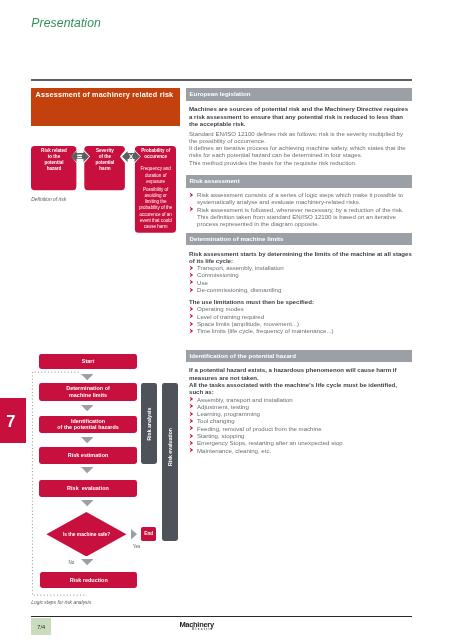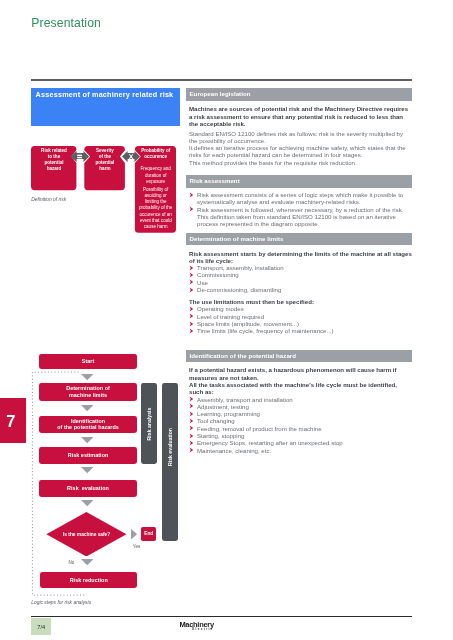--- a/index.html
+++ b/index.html
@@ -2,29 +2,29 @@
 <html><head>
 <meta charset="utf-8">
 <title>Machine safety - Risk assessment</title>
 <style>
   html,body{margin:0;padding:0;}
   body{width:453px;height:640px;background:#ffffff;font-family:"Liberation Sans",sans-serif;position:relative;overflow:hidden;
        -webkit-font-smoothing:antialiased;font-smooth:never;text-rendering:optimizeLegibility;}
   .page{position:absolute;left:0;top:0;width:453px;height:640px;}
 
   
-  .hdr-left{position:absolute;left:31.3px;top:16px;font-size:12.2px;color:#2f9158;letter-spacing:.1px;line-height:14px;}
+  .hdr-left{position:absolute;left:31.3px;top:16px;font-size:12.2px;font-style:italic;color:#2f9158;letter-spacing:.1px;line-height:14px;}
   .hdr-right{position:absolute;left:188.8px;top:18.8px;}
   .hdr-title{font-size:14.1px;font-weight:bold;color:#13100d;letter-spacing:-.25px;line-height:12.5px;}
   .hdr-sub{font-size:10.4px;color:#13100d;line-height:12.3px;margin-top:0px;letter-spacing:-.05px;}
   .top-rule{position:absolute;left:31px;top:79px;width:381px;height:1.6px;background:#5d6166;}
 
   
   .col-left{position:absolute;left:30.8px;top:87.5px;width:149px;}
-  .green-panel{position:absolute;left:0;top:0;width:149px;height:38.8px;background:#3b82f6;}
+  .green-panel{position:absolute;left:0;top:0;width:149px;height:38.8px;background:#c2410c;}
   .green-title{position:absolute;left:4.8px;top:2.2px;width:145px;font-size:7.25px;font-weight:bold;color:#ffffff;letter-spacing:.2px;}
   .formula{position:absolute;left:0;top:58.5px;width:147px;height:88px;}
   .fsvg{position:absolute;left:0;top:0;}
   .fbox{position:absolute;color:#fff;text-align:center;}
   .fbox1{left:0.3px;top:0;width:45.8px;height:44.2px;}
   .fbox2{left:53.8px;top:0;width:40.6px;height:44.2px;}
   .fbox3{left:104.4px;top:0;width:41px;height:86.8px;}
   .fbox3 .fb-b1{padding-top:6.4px;}
   .fbox3 .fb-b2{padding-top:1.5px;}
   .fb-title{font-size:4.55px;font-weight:bold;line-height:6.25px;white-space:pre-line;padding-top:1.5px;letter-spacing:0px;}

